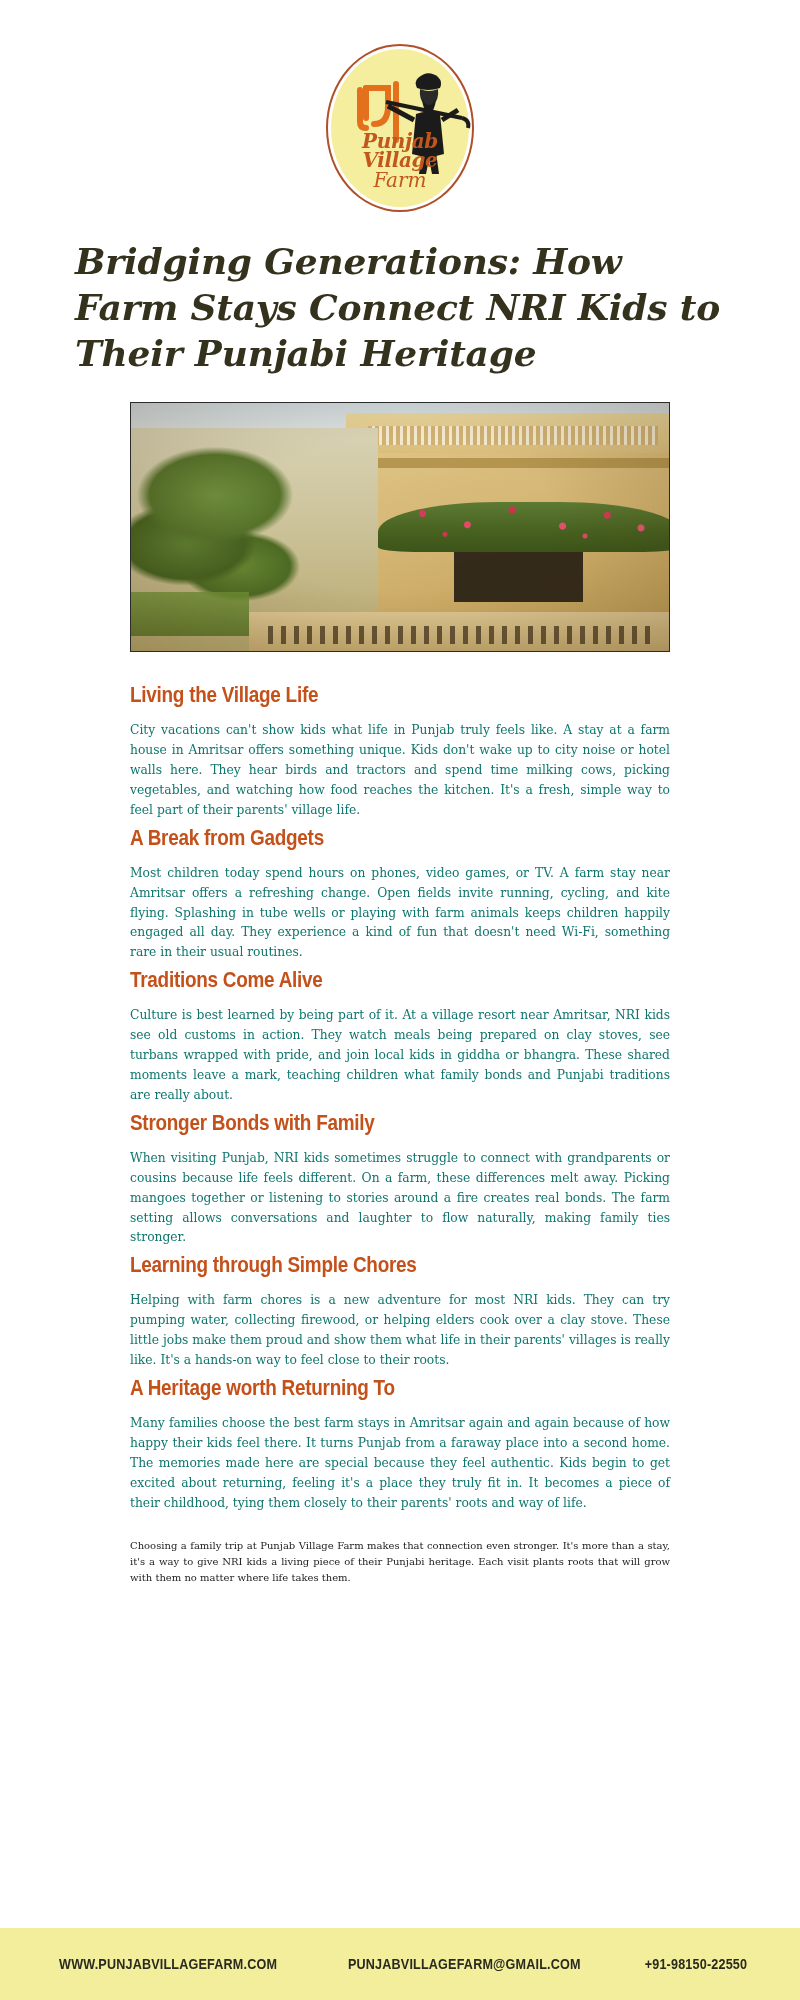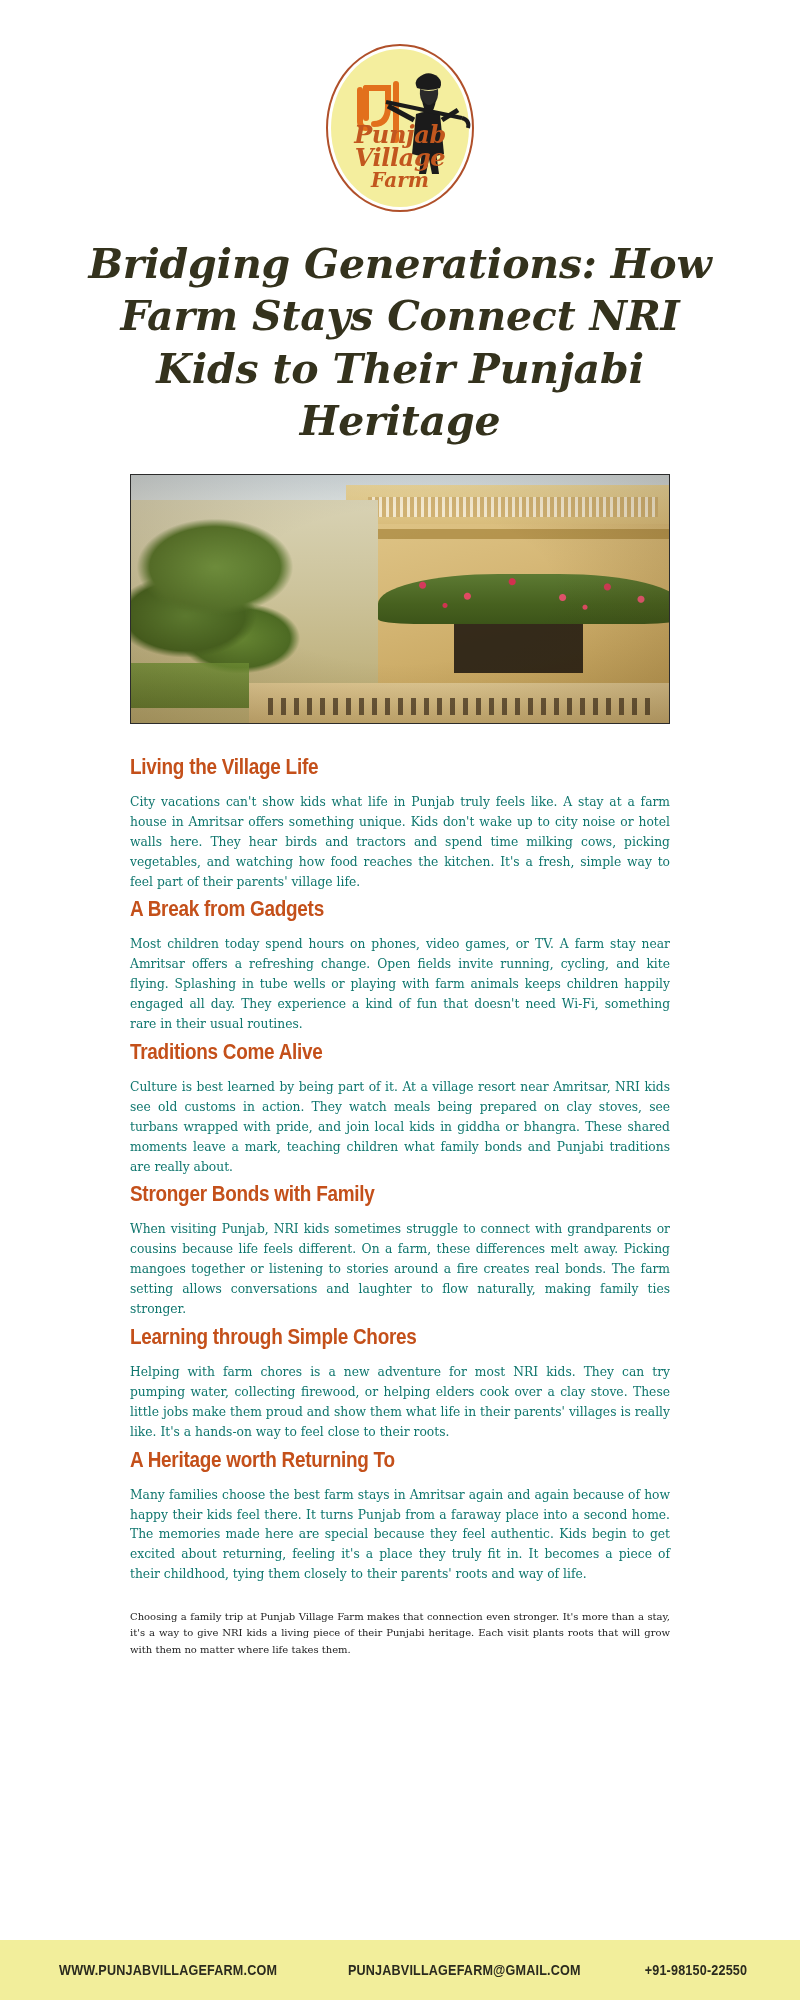--- a/index.html
+++ b/index.html
@@ -100,44 +100,43 @@
     left: 0; right: 0;
     bottom: 22px;
     text-align: center;
     line-height: 0.95;
     z-index: 3;
   }
   .logo-line1 {
     font-family: "DejaVu Serif", serif;
     font-weight: bold;
     font-style: italic;
-    font-size: 24px;
+    font-size: 20px;
     color: #C2571E;
     letter-spacing: -0.4px;
     display: block;
   }
   .logo-line2 {
     font-family: "DejaVu Serif", serif;
-    font-weight: bold;
+    font-weight: normal;
     font-style: italic;
     font-size: 20px;
     color: #C2571E;
     display: block;
     margin-top: 1px;
   }
 
   
   .doc-title {
     margin: 26px auto 0;
     width: 650px;
-    text-align: center;
     font-family: "DejaVu Serif", serif;
     font-weight: bold;
     font-style: italic;
-    font-size: 41px;
+    font-size: 36px;
     line-height: 1.28;
     color: #34321D;
     letter-spacing: -0.2px;
   }
 
   
   .photo-frame {
     margin: 26px auto 0;
     width: 540px;
     height: 250px;
@@ -293,21 +292,21 @@
     text-align: justify;
     width: 540px;
     margin: 24px auto 0;
   }
 
   
   .footer {
     position: absolute;
     left: 0; bottom: 0;
     width: 800px;
-    height: 60px;
+    height: 72px;
     background: #F2EE9B;
     display: flex;
     align-items: center;
     justify-content: center;
     gap: 46px;
     z-index: 8;
   }
   .footer-item {
     font-family: "Liberation Sans Narrow", "Liberation Sans", sans-serif;
     font-weight: bold;

